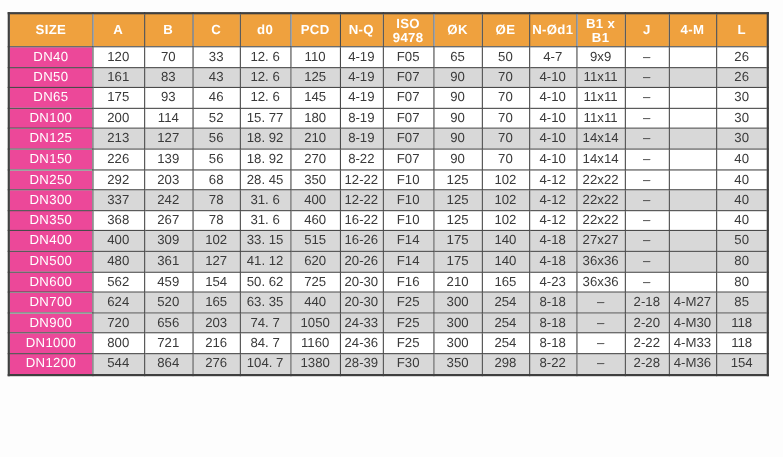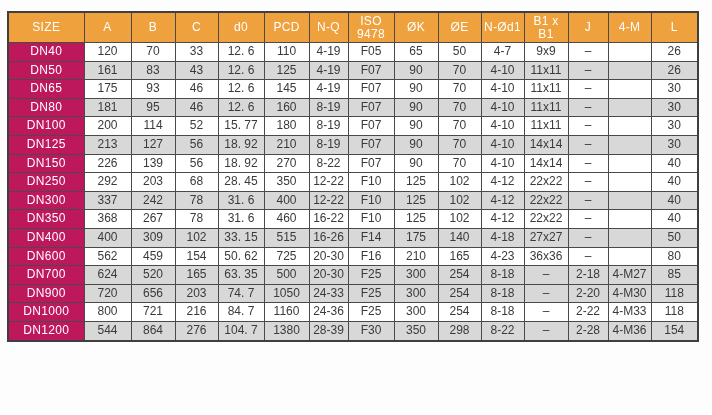--- a/index.html
+++ b/index.html
@@ -24,35 +24,35 @@
     border: 1px solid #4a4a4a;
     text-align: center;
     vertical-align: middle;
     padding: 0;
     overflow: hidden;
     white-space: nowrap;
   }
   .dim-table thead th {
     background: #efa13e;
     color: #ffffff;
-    font-weight: normal;
+    font-weight: bold;
     font-size: 12px;
     line-height: 1.05;
     height: 29px;
     white-space: normal;
     letter-spacing: 0.3px;
   }
   .dim-table tbody td {
     font-size: 12px;
     color: #3a3a3a;
     height: 17.6px;
     line-height: 17.6px;
   }
   .dim-table tbody td.size-cell {
-    background: #be185d;
+    background: #ec4899;
     color: #ffffff;
     letter-spacing: 0.3px;
   }
   .dim-table tbody tr.stripe-white td:not(.size-cell) { background: #ffffff; }
   .dim-table tbody tr.stripe-gray  td:not(.size-cell) { background: #d8d8d8; }
 </style>
 </head>
 <body>
 
 <div class="page">
@@ -138,37 +138,20 @@
           <td>4-19</td>
           <td>F07</td>
           <td>90</td>
           <td>70</td>
           <td>4-10</td>
           <td>11x11</td>
           <td>–</td>
           <td></td>
           <td>30</td>
         </tr>
-        <tr class="stripe-gray">
-          <td class="size-cell">DN80</td>
-          <td>181</td>
-          <td>95</td>
-          <td>46</td>
-          <td>12. 6</td>
-          <td>160</td>
-          <td>8-19</td>
-          <td>F07</td>
-          <td>90</td>
-          <td>70</td>
-          <td>4-10</td>
-          <td>11x11</td>
-          <td>–</td>
-          <td></td>
-          <td>30</td>
-        </tr>
         <tr class="stripe-white">
           <td class="size-cell">DN100</td>
           <td>200</td>
           <td>114</td>
           <td>52</td>
           <td>15. 77</td>
           <td>180</td>
           <td>8-19</td>
           <td>F07</td>
           <td>90</td>
@@ -274,20 +257,37 @@
           <td>16-26</td>
           <td>F14</td>
           <td>175</td>
           <td>140</td>
           <td>4-18</td>
           <td>27x27</td>
           <td>–</td>
           <td></td>
           <td>50</td>
         </tr>
+        <tr class="stripe-gray">
+          <td class="size-cell">DN500</td>
+          <td>480</td>
+          <td>361</td>
+          <td>127</td>
+          <td>41. 12</td>
+          <td>620</td>
+          <td>20-26</td>
+          <td>F14</td>
+          <td>175</td>
+          <td>140</td>
+          <td>4-18</td>
+          <td>36x36</td>
+          <td>–</td>
+          <td></td>
+          <td>80</td>
+        </tr>
         <tr class="stripe-white">
           <td class="size-cell">DN600</td>
           <td>562</td>
           <td>459</td>
           <td>154</td>
           <td>50. 62</td>
           <td>725</td>
           <td>20-30</td>
           <td>F16</td>
           <td>210</td>
@@ -297,21 +297,21 @@
           <td>–</td>
           <td></td>
           <td>80</td>
         </tr>
         <tr class="stripe-gray">
           <td class="size-cell">DN700</td>
           <td>624</td>
           <td>520</td>
           <td>165</td>
           <td>63. 35</td>
-          <td>500</td>
+          <td>440</td>
           <td>20-30</td>
           <td>F25</td>
           <td>300</td>
           <td>254</td>
           <td>8-18</td>
           <td>–</td>
           <td>2-18</td>
           <td>4-M27</td>
           <td>85</td>
         </tr>

